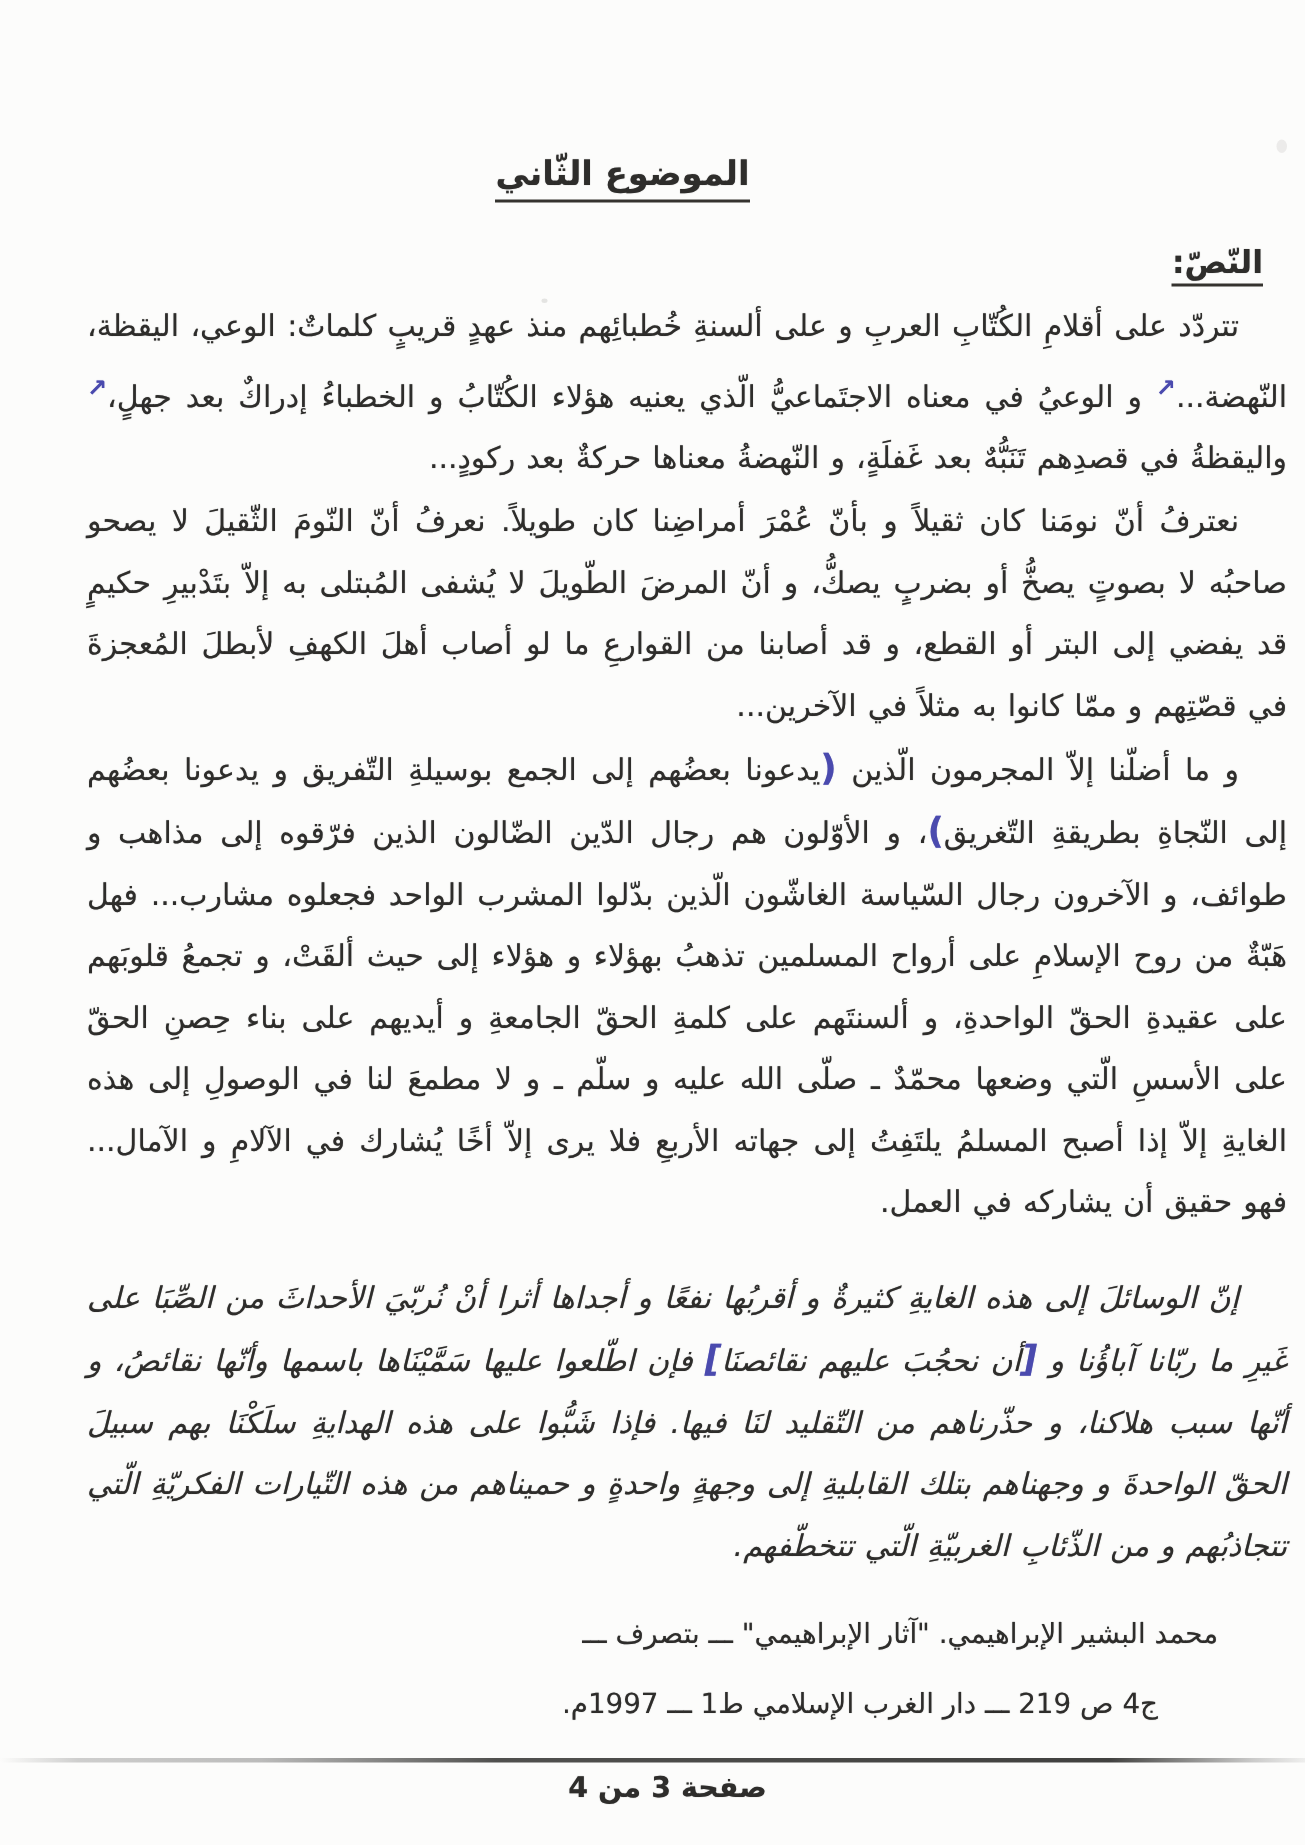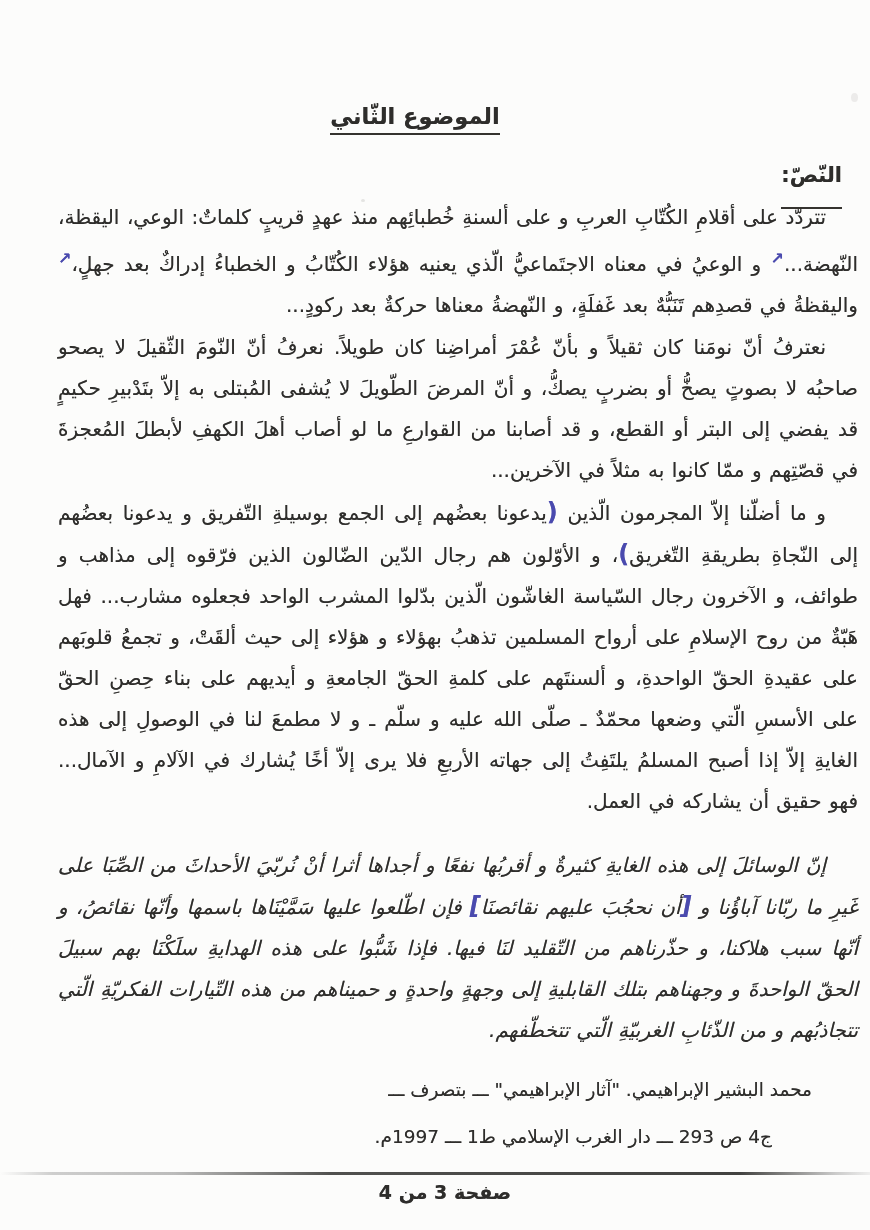--- a/index.html
+++ b/index.html
@@ -17,21 +17,21 @@
     position:absolute;top:103px;left:0;right:40px;
     text-align:center;font-size:22.5px;font-weight:bold;
   }
   .doc-title .u{
     border-bottom:2px solid #35332f;padding-bottom:4px;
     text-shadow:0 0 .6px rgba(46,45,43,.6);
   }
   .nass-label{
     position:absolute;top:163px;right:28px;
     font-size:21px;font-weight:bold;
-    border-bottom:2px solid #35332f;padding-bottom:20px;
+    border-bottom:2px solid #35332f;padding-bottom:2px;
     text-shadow:0 0 .6px rgba(46,45,43,.6);
   }
   .body-paragraph{
     position:absolute;right:12px;left:58px;margin:0;
     font-size:20px;line-height:41px;
     text-align:justify;text-indent:32px;
     color:#2e2d2b;
     text-shadow:0 0 .6px rgba(46,45,43,.55);
     word-spacing:1px;
   }
@@ -88,21 +88,21 @@
 
   <div>
       <p class="body-paragraph p1"><span class="ink">تتردّد على أقلامِ الكُتّابِ العربِ و على ألسنةِ خُطبائِهم منذ عهدٍ قريبٍ كلماتٌ: الوعي، اليقظة، النّهضة...</span><span class="arrow">↗</span><span class="ink"> و الوعيُ في معناه الاجتَماعيُّ الّذي يعنيه هؤلاء الكُتّابُ و الخطباءُ إدراكٌ بعد جهلٍ،</span><span class="arrow">↗</span><span class="ink"> واليقظةُ في قصدِهم تَنَبُّهٌ بعد غَفلَةٍ، و النّهضةُ معناها حركةٌ بعد ركودٍ...</span></p>
       <p class="body-paragraph p2"><span class="ink">نعترفُ أنّ نومَنا كان ثقيلاً و بأنّ عُمْرَ أمراضِنا كان طويلاً. نعرفُ أنّ النّومَ الثّقيلَ لا يصحو صاحبُه لا بصوتٍ يصخُّ أو بضربٍ يصكُّ، و أنّ المرضَ الطّويلَ لا يُشفى المُبتلى به إلاّ بتَدْبيرِ حكيمٍ قد يفضي إلى البتر أو القطع، و قد أصابنا من القوارعِ ما لو أصاب أهلَ الكهفِ لأبطلَ المُعجزةَ في قصّتِهم و ممّا كانوا به مثلاً في الآخرين...</span></p>
       <p class="body-paragraph p3"><span class="ink">و ما أضلّنا إلاّ المجرمون الّذين </span><span class="blue">(</span><span class="ink">يدعونا بعضُهم إلى الجمع بوسيلةِ التّفريق و يدعونا بعضُهم إلى النّجاةِ بطريقةِ التّغريق</span><span class="blue">)</span><span class="ink">، و الأوّلون هم رجال الدّين الضّالون الذين فرّقوه إلى مذاهب و طوائف، و الآخرون رجال السّياسة الغاشّون الّذين بدّلوا المشرب الواحد فجعلوه مشارب... فهل هَبّةٌ من روح الإسلامِ على أرواح المسلمين تذهبُ بهؤلاء و هؤلاء إلى حيث ألقَتْ، و تجمعُ قلوبَهم على عقيدةِ الحقّ الواحدةِ، و ألسنتَهم على كلمةِ الحقّ الجامعةِ و أيديهم على بناء حِصنِ الحقّ على الأسسِ الّتي وضعها محمّدٌ ـ صلّى الله عليه و سلّم ـ و لا مطمعَ لنا في الوصولِ إلى هذه الغايةِ إلاّ إذا أصبح المسلمُ يلتَفِتُ إلى جهاته الأربعِ فلا يرى إلاّ أخًا يُشارك في الآلامِ و الآمال... فهو حقيق أن يشاركه في العمل.</span></p>
       <p class="body-paragraph p4"><span class="ink">إنّ الوسائلَ إلى هذه الغايةِ كثيرةٌ و أقربُها نفعًا و أجداها أثرا أنْ نُربّيَ الأحداثَ من الصِّبَا على غَيرِ ما ربّانا آباؤُنا و </span><span class="blue">[</span><span class="ink">أن نحجُبَ عليهم نقائصنَا</span><span class="blue">]</span><span class="ink"> فإن اطّلعوا عليها سَمَّيْنَاها باسمها وأنّها نقائصُ، و أنّها سبب هلاكنا، و حذّرناهم من التّقليد لنَا فيها. فإذا شَبُّوا على هذه الهدايةِ سلَكْنَا بهم سبيلَ الحقّ الواحدةَ و وجهناهم بتلك القابليةِ إلى وجهةٍ واحدةٍ و حميناهم من هذه التّيارات الفكريّةِ الّتي تتجاذبُهم و من الذّئابِ الغربيّةِ الّتي تتخطّفهم.</span></p>
     </div>
 
   <div class="citation">
     <div class="line1">محمد البشير الإبراهيمي. "آثار الإبراهيمي" ـــ بتصرف ـــ</div>
-    <div class="line2">ج4 ص 293 ـــ دار الغرب الإسلامي ط1 ـــ 1997م.</div>
+    <div class="line2">ج4 ص 219 ـــ دار الغرب الإسلامي ط1 ـــ 1997م.</div>
   </div>
 
   <div class="footer-rule"></div>
 
   <div class="page-number">صفحة 3 من 4</div>
 
   <div class="speck s1"></div>
   <div class="speck s2"></div>
 
 </div>

